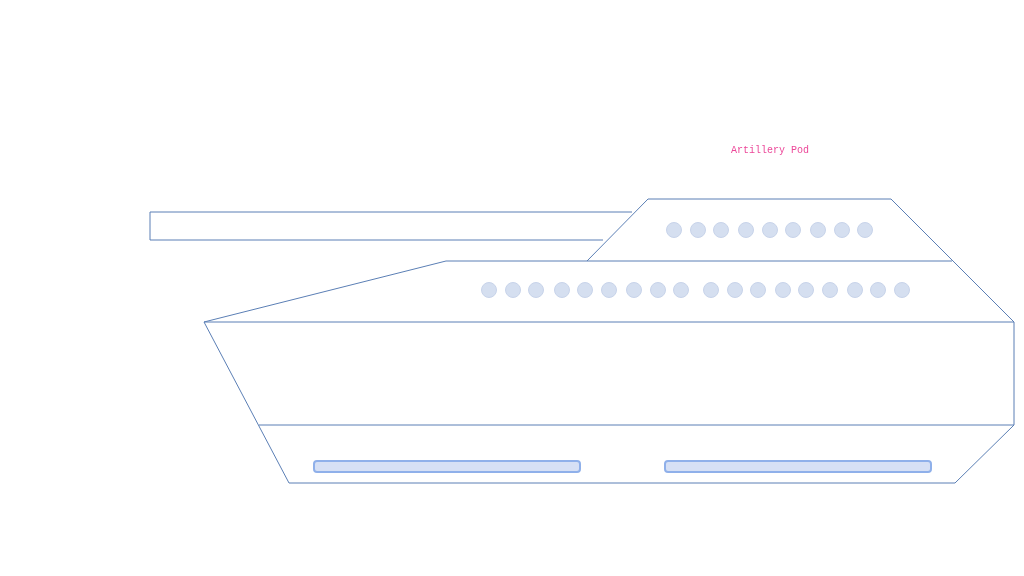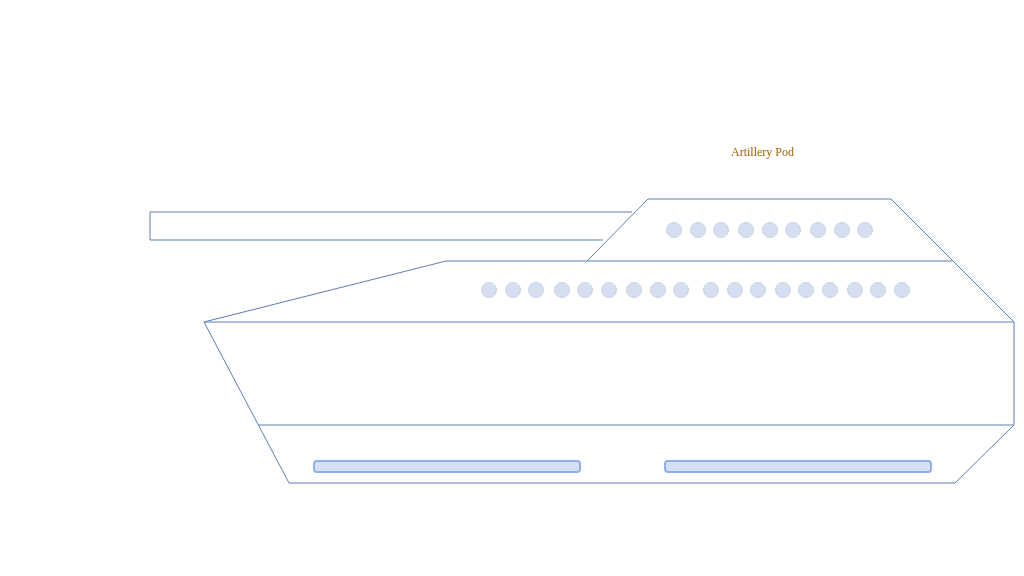--- a/index.html
+++ b/index.html
@@ -1,18 +1,18 @@
 <!DOCTYPE html>
 <html><head>
 <meta charset="utf-8">
 <style>
   html, body { margin:0; padding:0; background:#ffffff; }
   body { width:1024px; height:576px; position:relative; overflow:hidden; font-family:"Liberation Sans", sans-serif; }
   #diagram { position:absolute; left:0; top:0; }
-  .label { position:absolute; font-family:Liberation Serif, serif; font-size:12px; color:#a16207; }
+  .label { position:absolute; font-family:Liberation Mono, monospace; font-size:10px; color:#ec4899; }
 </style>
 </head>
 <body>
 
 <svg id="diagram" width="1024" height="576" viewBox="0 0 1024 576" xmlns="http://www.w3.org/2000/svg">
   <g id="outline" fill="none" stroke="#5b7fb5" stroke-width="1">
 
     <polyline points="632,212 150,212 150,240 603,240"></polyline>
 
     <polyline points="587,261 648,199 891,199 1014,322"></polyline>

